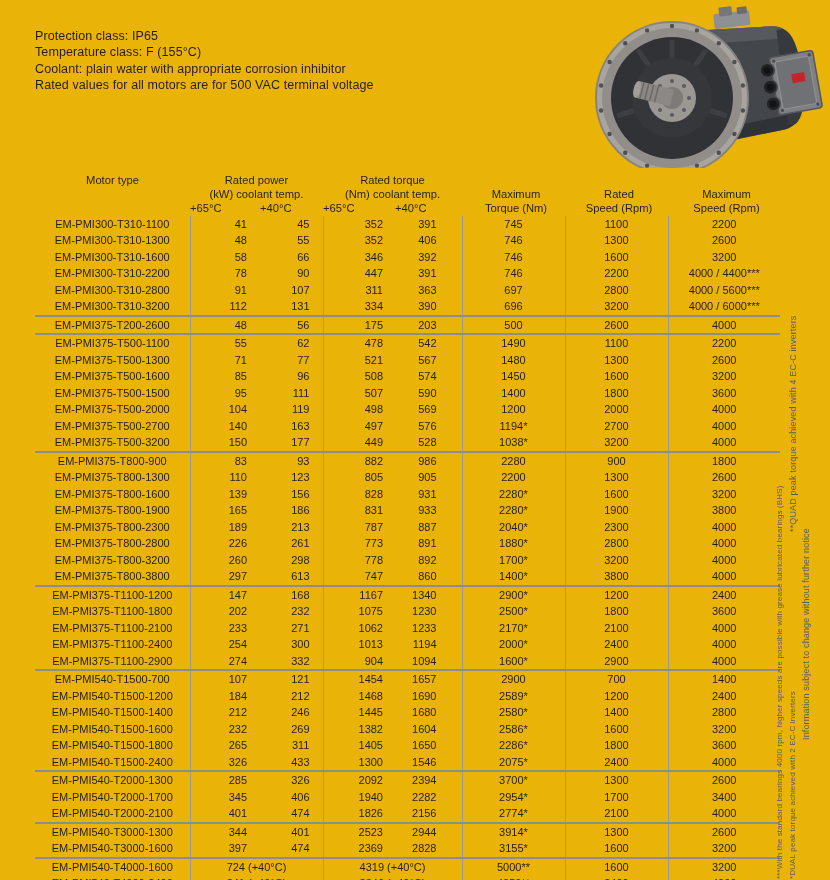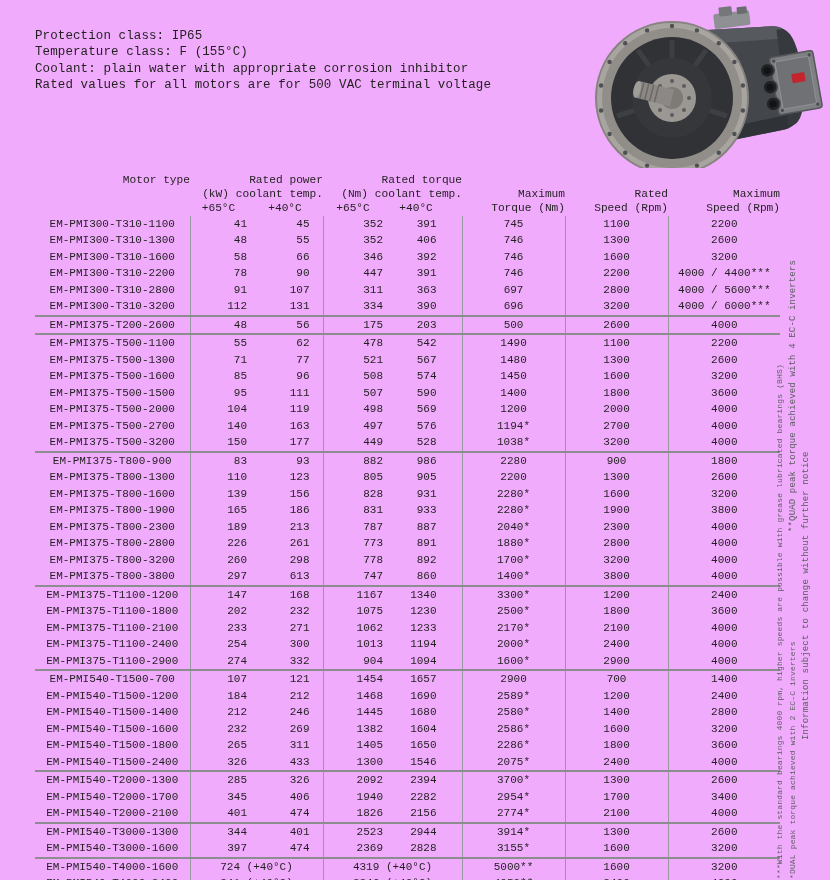--- a/index.html
+++ b/index.html
@@ -1,45 +1,45 @@
 <!DOCTYPE html>
 <html><head>
 <meta charset="utf-8">
 <style>
   * { box-sizing: border-box; margin: 0; padding: 0; }
   html, body { background: #ffffff; }
   .page {
     position: relative; width: 830px; height: 880px;
-    background: #f0abfc; overflow: hidden;
-    font-family: Liberation Mono, monospace; color: #231f20;
+    background: #eab308; overflow: hidden;
+    font-family: Liberation Sans, sans-serif; color: #231f20;
   }
   .info {
     position: absolute; left: 35px; top: 28px;
     font-size: 12.5px; line-height: 16.4px; letter-spacing: 0.1px;
   }
   .motor { position: absolute; left: 594px; top: 4px; width: 236px; height: 164px; }
 
   table.spec {
     position: absolute; left: 35px; top: 174px; width: 745px;
     border-collapse: collapse; table-layout: fixed; font-size: 11px;
   }
   thead th {
-    font-weight: 400; text-align: right; padding: 0;
+    font-weight: 400; text-align: center; padding: 0;
     font-size: 11.2px; line-height: 13.9px; height: 13.9px;
     white-space: nowrap; vertical-align: bottom;
   }
   tbody td {
     padding: 0; height: 16.5px; line-height: 16.5px;
     white-space: nowrap; font-size: 11px;
   }
   .vr   { border-right: 1px solid #97999c; }
   .gtop { border-top: 2px solid #8b8d90; }
   .gbot { border-bottom: 2px solid #8b8d90; }
   .num  { text-align: right; }
-  .hR   { text-align: center; }
+  .hR   { text-align: left; }
   .pr1  { padding-right: 13px; }
   .pr2  { padding-right: 12px; }
   .pr3  { padding-right: 25px; }
   .ctr  { text-align: center; }
   .c0   { text-align: center; }
   .hpad { padding-left: 5px; }
   .fnote {
     position: absolute; transform: rotate(-90deg); transform-origin: 0 0;
     font-size: 8px; color: #5a5c5e; white-space: nowrap;
     letter-spacing: 0.15px; line-height: 10px;
@@ -411,21 +411,21 @@
           <td class="ctr">4000</td>
         </tr>
       </tbody>
       <tbody>
         <tr>
           <td class="c0 vr gtop">EM-PMI375-T1100-1200</td>
           <td class="num pr1 gtop">147</td>
           <td class="num pr1 vr gtop">168</td>
           <td class="num pr2 gtop">1167</td>
           <td class="num pr3 vr gtop">1340</td>
-          <td class="ctr vr gtop">3300*</td>
+          <td class="ctr vr gtop">2900*</td>
           <td class="ctr vr gtop">1200</td>
           <td class="ctr gtop">2400</td>
         </tr>
         <tr>
           <td class="c0 vr">EM-PMI375-T1100-1800</td>
           <td class="num pr1">202</td>
           <td class="num pr1 vr">232</td>
           <td class="num pr2">1075</td>
           <td class="num pr3 vr">1230</td>
           <td class="ctr vr">2500*</td>

